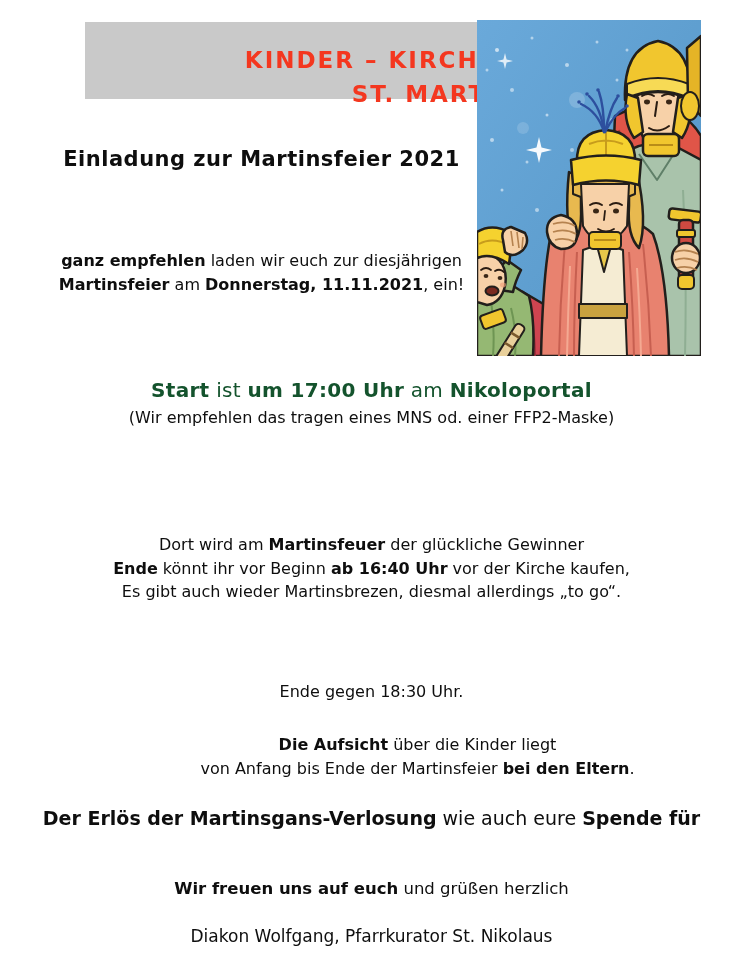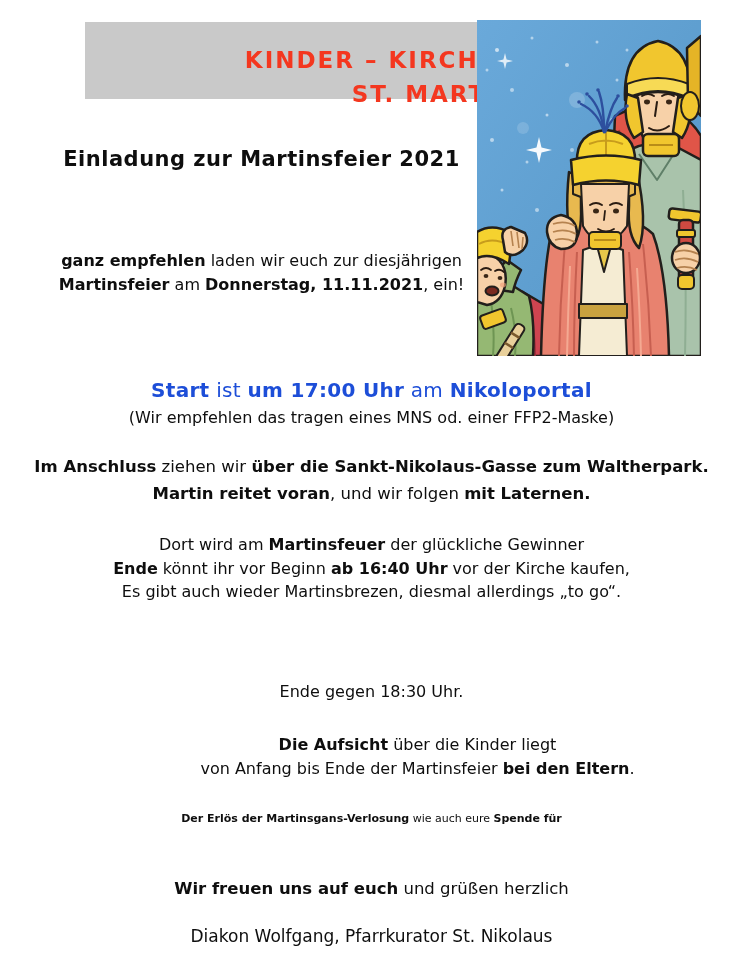--- a/index.html
+++ b/index.html
@@ -19,27 +19,27 @@
   .illustration svg{display:block;}
 
   .title{
     position:absolute;left:45px;top:147px;width:433px;
     text-align:center;font-size:21px;font-weight:700;letter-spacing:.5px;
   }
   .col-center{position:absolute;left:45px;width:433px;text-align:center;}
   .full-center{position:absolute;left:0;width:743px;text-align:center;}
 
   .intro{top:249px;font-size:16px;line-height:24px;}
-  .start-line{top:378px;font-size:20px;color:#1d4ed8;letter-spacing:.3px;}
+  .start-line{top:378px;font-size:20px;color:#14532d;letter-spacing:.3px;}
   .mask-note{top:408px;font-size:16px;}
   .procession{top:453px;font-size:16.5px;line-height:27px;}
   .raffle{top:533px;font-size:16px;line-height:23.5px;}
   .end-time{top:682px;font-size:16px;}
   .supervision{top:733px;font-size:16px;line-height:24px;margin-left:46px;}
-  .proceeds{top:806px;font-size:11px;line-height:25px;}
+  .proceeds{top:806px;font-size:19px;line-height:25px;}
   .closing{top:879px;font-size:16.5px;}
   .signature{top:926px;font-size:17px;}
 </style>
 </head>
 <body>
 
 <div class="page">
 
   <div class="banner">
     <div class="line">KINDER – KIRCHE -</div>
@@ -202,24 +202,20 @@
 
   <div class="col-center intro">
     <div class="line"><span class="b">ganz empfehlen</span><span> laden wir euch zur diesjährigen</span></div>
     <div class="line"><span class="b">Martinsfeier</span><span> am </span><span class="b">Donnerstag, 11.11.2021</span><span>, ein!</span></div>
   </div>
 
   <div class="full-center start-line line"><span class="b">Start</span><span> ist </span><span class="b">um 17:00 Uhr</span><span> am </span><span class="b">Nikoloportal</span></div>
 
   <div class="full-center mask-note line">(Wir empfehlen das tragen eines MNS od. einer FFP2-Maske)</div>
 
-  <div class="full-center procession">
-    <div class="line"><span class="b">Im Anschluss</span><span> ziehen wir </span><span class="b">über die Sankt-Nikolaus-Gasse zum Waltherpark</span><span class="b">.</span></div>
-    <div class="line"><span class="b">Martin reitet voran</span><span>, und wir folgen </span><span class="b">mit Laternen</span><span class="b">.</span></div>
-  </div>
 
   <div class="full-center raffle">
     <div class="line"><span>Dort wird am </span><span class="b">Martinsfeuer</span><span> der glückliche Gewinner</span></div>
     <div class="line"><span class="b">Ende</span><span> könnt ihr vor Beginn </span><span class="b">ab 16:40 Uhr</span><span> vor der Kirche kaufen,</span></div>
     <div class="line">Es gibt auch wieder Martinsbrezen, diesmal allerdings „to go“.</div>
   </div>
 
   <div class="full-center end-time line">Ende gegen 18:30 Uhr.</div>
 
   <div class="full-center supervision">

